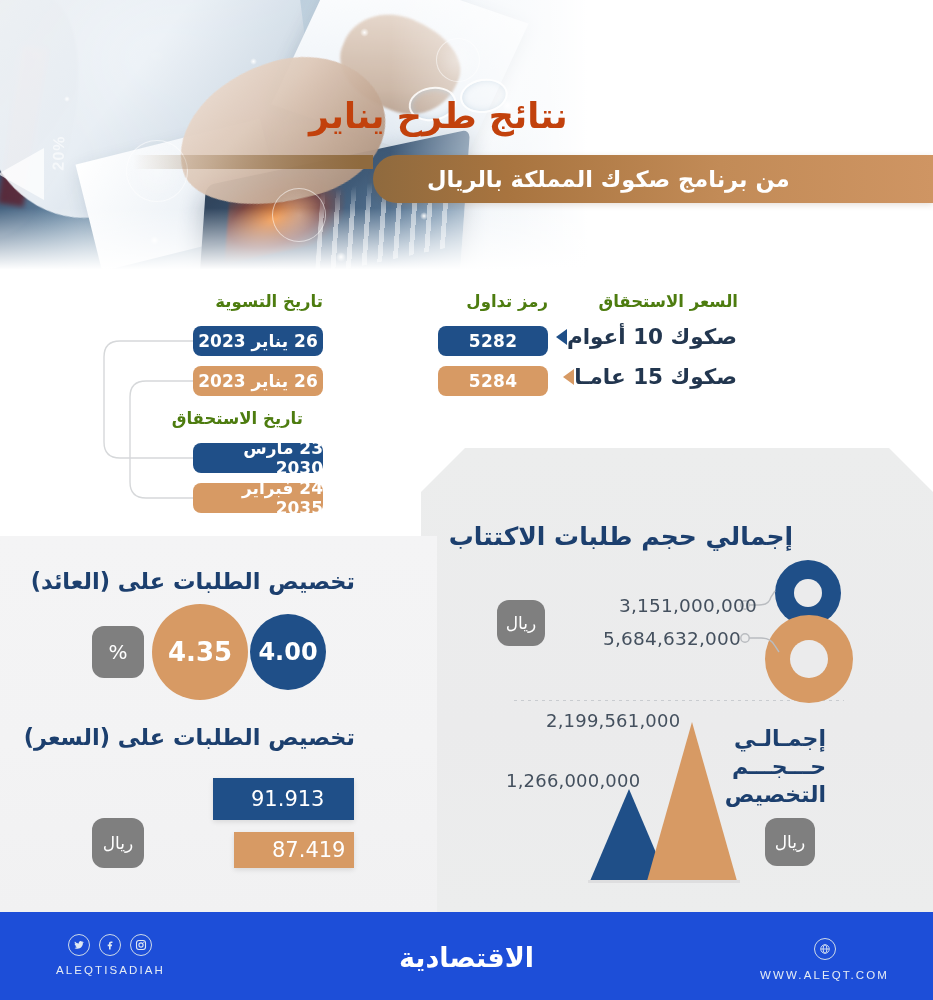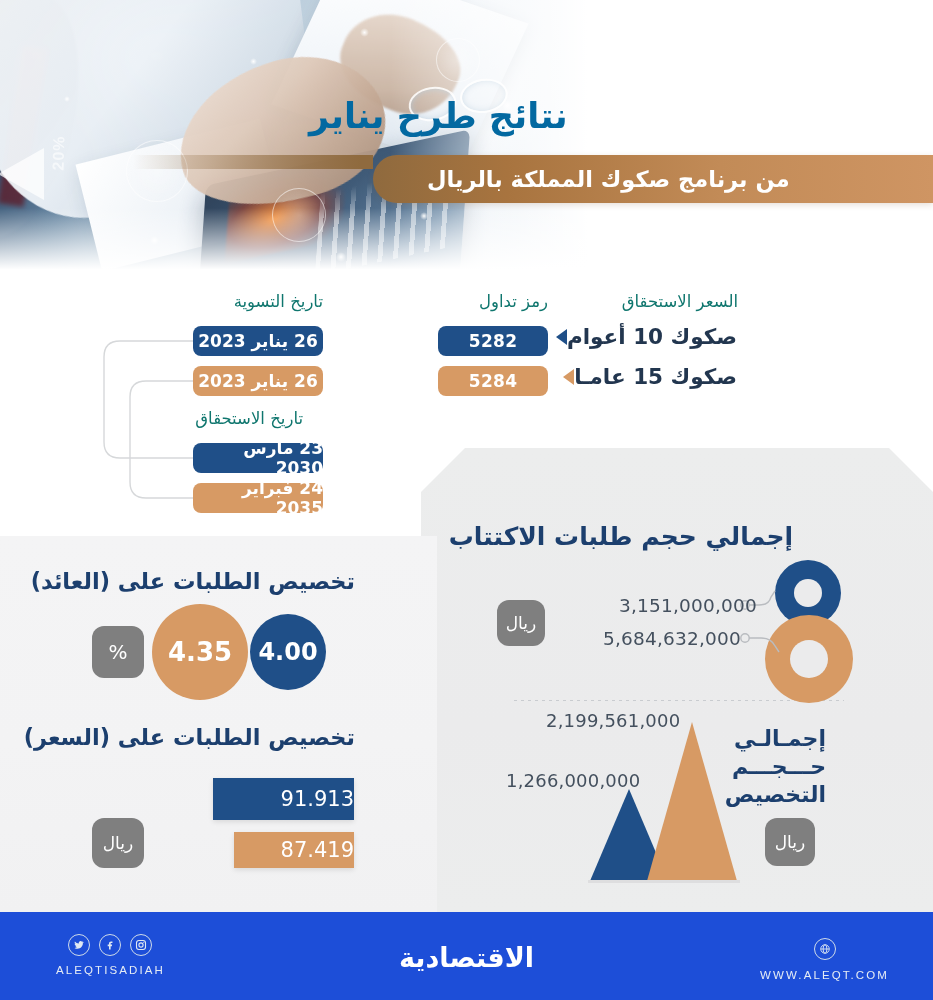--- a/index.html
+++ b/index.html
@@ -125,21 +125,21 @@
     position:absolute; left:34px; top:128px; width:50px; height:50px;
     border-radius:50%; color:rgba(255,255,255,.6);
     font:600 16px "Liberation Sans",sans-serif; display:flex;
     align-items:center; justify-content:center; transform:rotate(-88deg);
     letter-spacing:1px;
   }
 
   
   .title-main {
     position:absolute; right:24px; top:96px; width:600px; text-align:left;
-    direction:rtl; color:#0369a1; font-size:35px; font-weight:700;
+    direction:rtl; color:#c2410c; font-size:35px; font-weight:700;
     letter-spacing:-.5px; line-height:1.15;
   }
   .title-band {
     position:absolute; right:0; top:155px; height:48px;
     width:560px; border-radius:26px 0 0 26px;
     background:linear-gradient(90deg,#8f6a3e 0%,#a8743f 24%,#c28b57 62%,#cf9563 100%);
     display:flex; align-items:center; justify-content:flex-start;
     padding-right:0; padding-left:44px; box-shadow:0 2px 6px rgba(120,80,40,.18);
   }
   .title-band span {
@@ -147,21 +147,21 @@
     width:100%; text-align:left; padding-left:10px;
   }
   .band-cover {
     position:absolute; right:560px; top:155px; width:240px; height:14px;
     background:linear-gradient(90deg, rgba(143,106,62,0), #8f6a3e 95%);
   }
 
   
   .tbl { position:absolute; left:0; top:282px; width:933px; height:250px; }
   .col-h {
-    position:absolute; color:#0f766e; font-size:16.5px; direction:rtl; white-space:nowrap;
+    position:absolute; color:#4d7c0f; font-size:16.5px; direction:rtl; white-space:nowrap;font-weight:bold;
   }
   .h-term   { right:195px; top:10px; }
   .h-code   { right:385px; top:10px; }
   .h-settle { right:610px; top:10px; }
   .h-mat    { right:630px; top:127px; }
 
   .term-row { position:absolute; right:196px; display:flex; align-items:center; gap:0; direction:rtl; }
   .term-row .lbl { color:#22364f; font-size:21.5px; font-weight:700; white-space:nowrap; }
   .tri-l { width:0;height:0; border-top:8px solid transparent; border-bottom:8px solid transparent; }
   .tri-blue   { border-right:11px solid #1f4f88; }
@@ -222,21 +222,21 @@
     font-weight:600;
   }
   .c-orange { background:#d79a64; }
   .c-blue   { background:#1f4f88; }
 
   .bar {
     position:absolute; color:#fff; display:flex; align-items:center;
     font-size:21px; padding-right:0; padding-left:22px;
     box-shadow:0 2px 5px rgba(0,0,0,.10);
   }
-  .bar span{ width:100%; text-align:right;margin-left:16px; }
+  .bar span{ width:100%; text-align:left;margin-left:16px; }
   .bar.blue { background:#1f4f88; }
   .bar.orange { background:#d79a64; }
 
   .amt {
     position:absolute; color:#44505e; font-size:18.5px; direction:ltr;
     white-space:nowrap; letter-spacing:.2px;
   }
 
   
   .footer {

